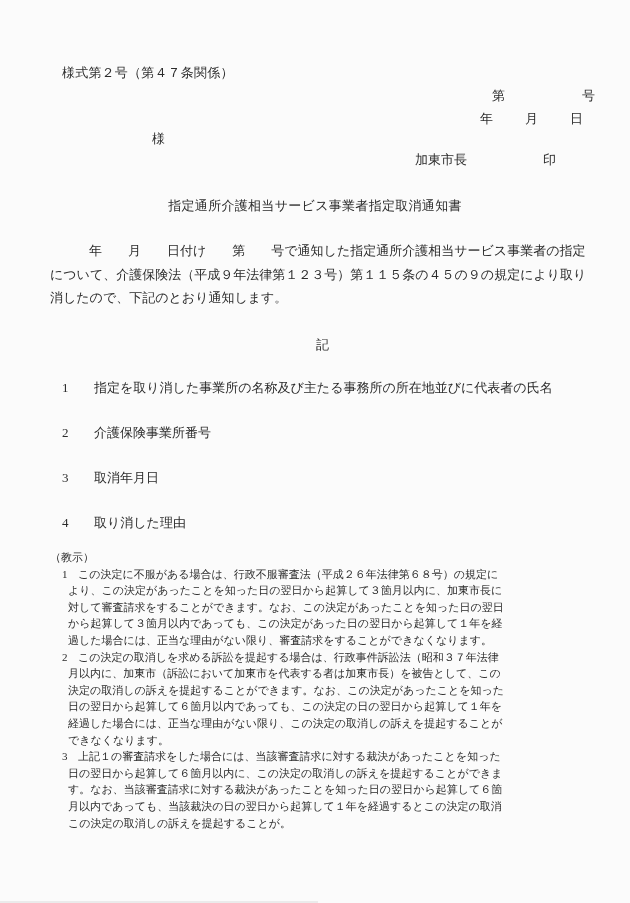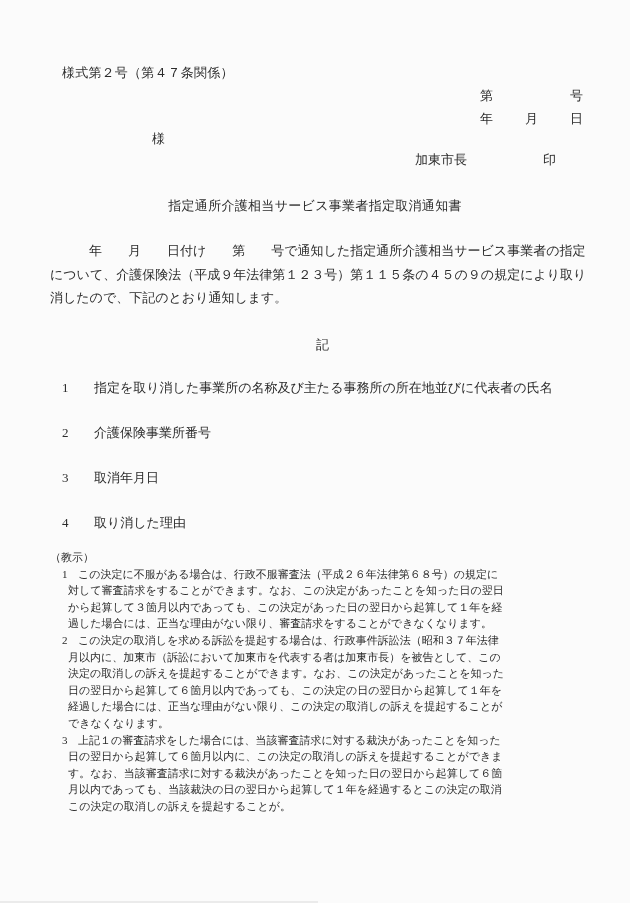--- a/index.html
+++ b/index.html
@@ -10,21 +10,21 @@
     background: #fbfbfb;
     color: #2b2b2b;
     font-family: "Liberation Serif", "DejaVu Serif", serif;
     font-size: 13px;
     overflow: hidden;
   }
   .abs { position: absolute; white-space: nowrap; }
 
   
   #form-number { left: 62px; top: 64px; letter-spacing: 0.2px; }
-  #doc-number  { left: 480px; top: 87px; }
+  #doc-number  { left: 492px; top: 87px; }
   #doc-number .gap-suffix { margin-left: 77px; }
   #date-line   { left: 480px; top: 110px; }
   #date-line .gap-m { margin-left: 32px; }
   #addressee   { left: 152px; top: 130px; }
   #sender      { left: 415px; top: 151px; }
   #seal        { left: 543px; top: 151px; }
 
   
   #doc-title { left: 0; top: 197px; width: 630px; text-align: center; letter-spacing: 0.3px; }
 
@@ -99,20 +99,21 @@
     </div>
   </div>
 
   <div class="abs" id="kyoji">
     <div class="ky-heading">（教示）</div>
 
     <div class="ky-first">
       <span class="ky-num">1</span>
         <span>この決定に不服がある場合は、行政不服審査法（平成２６年法律第６８号）の規定に</span>
     </div>
+    <div class="ky-cont">より、この決定があったことを知った日の翌日から起算して３箇月以内に、加東市長に</div>
     <div class="ky-cont">対して審査請求をすることができます。なお、この決定があったことを知った日の翌日</div>
     <div class="ky-cont">から起算して３箇月以内であっても、この決定があった日の翌日から起算して１年を経</div>
     <div class="ky-cont">過した場合には、正当な理由がない限り、審査請求をすることができなくなります。</div>
 
     <div class="ky-first">
       <span class="ky-num">2</span>
         <span>この決定の取消しを求める訴訟を提起する場合は、行政事件訴訟法（昭和３７年法律</span>
     </div>
     <div class="ky-cont">月以内に、加東市（訴訟において加東市を代表する者は加東市長）を被告として、この</div>
     <div class="ky-cont">決定の取消しの訴えを提起することができます。なお、この決定があったことを知った</div>

